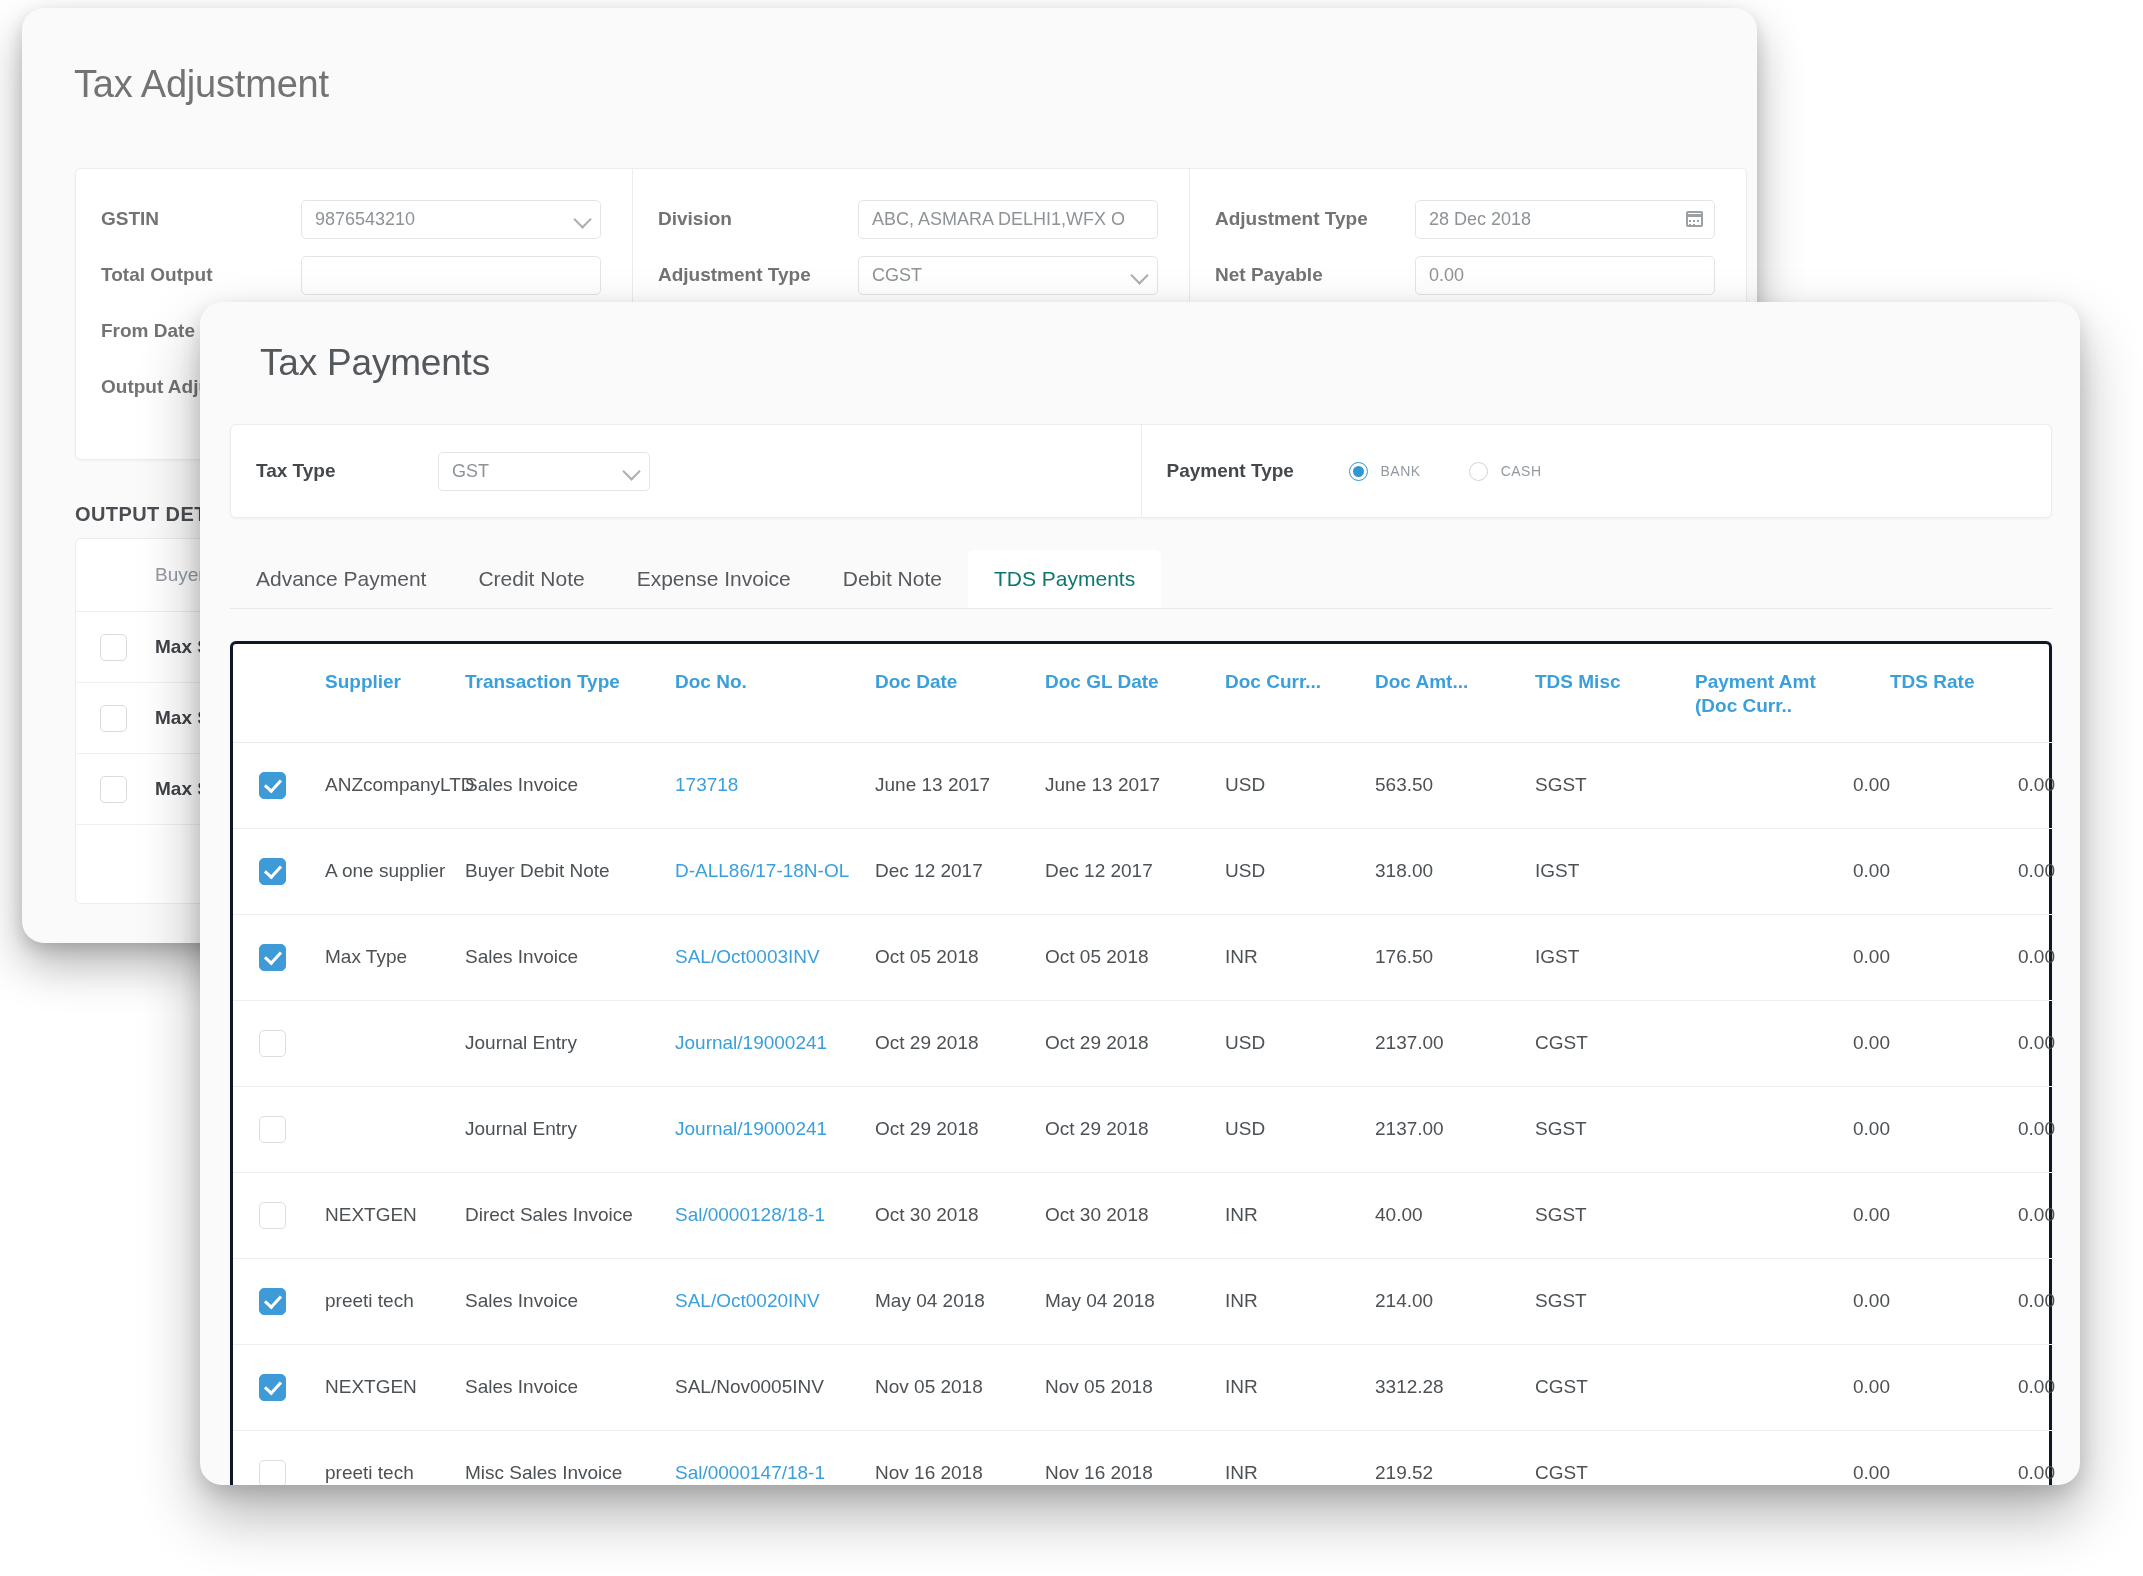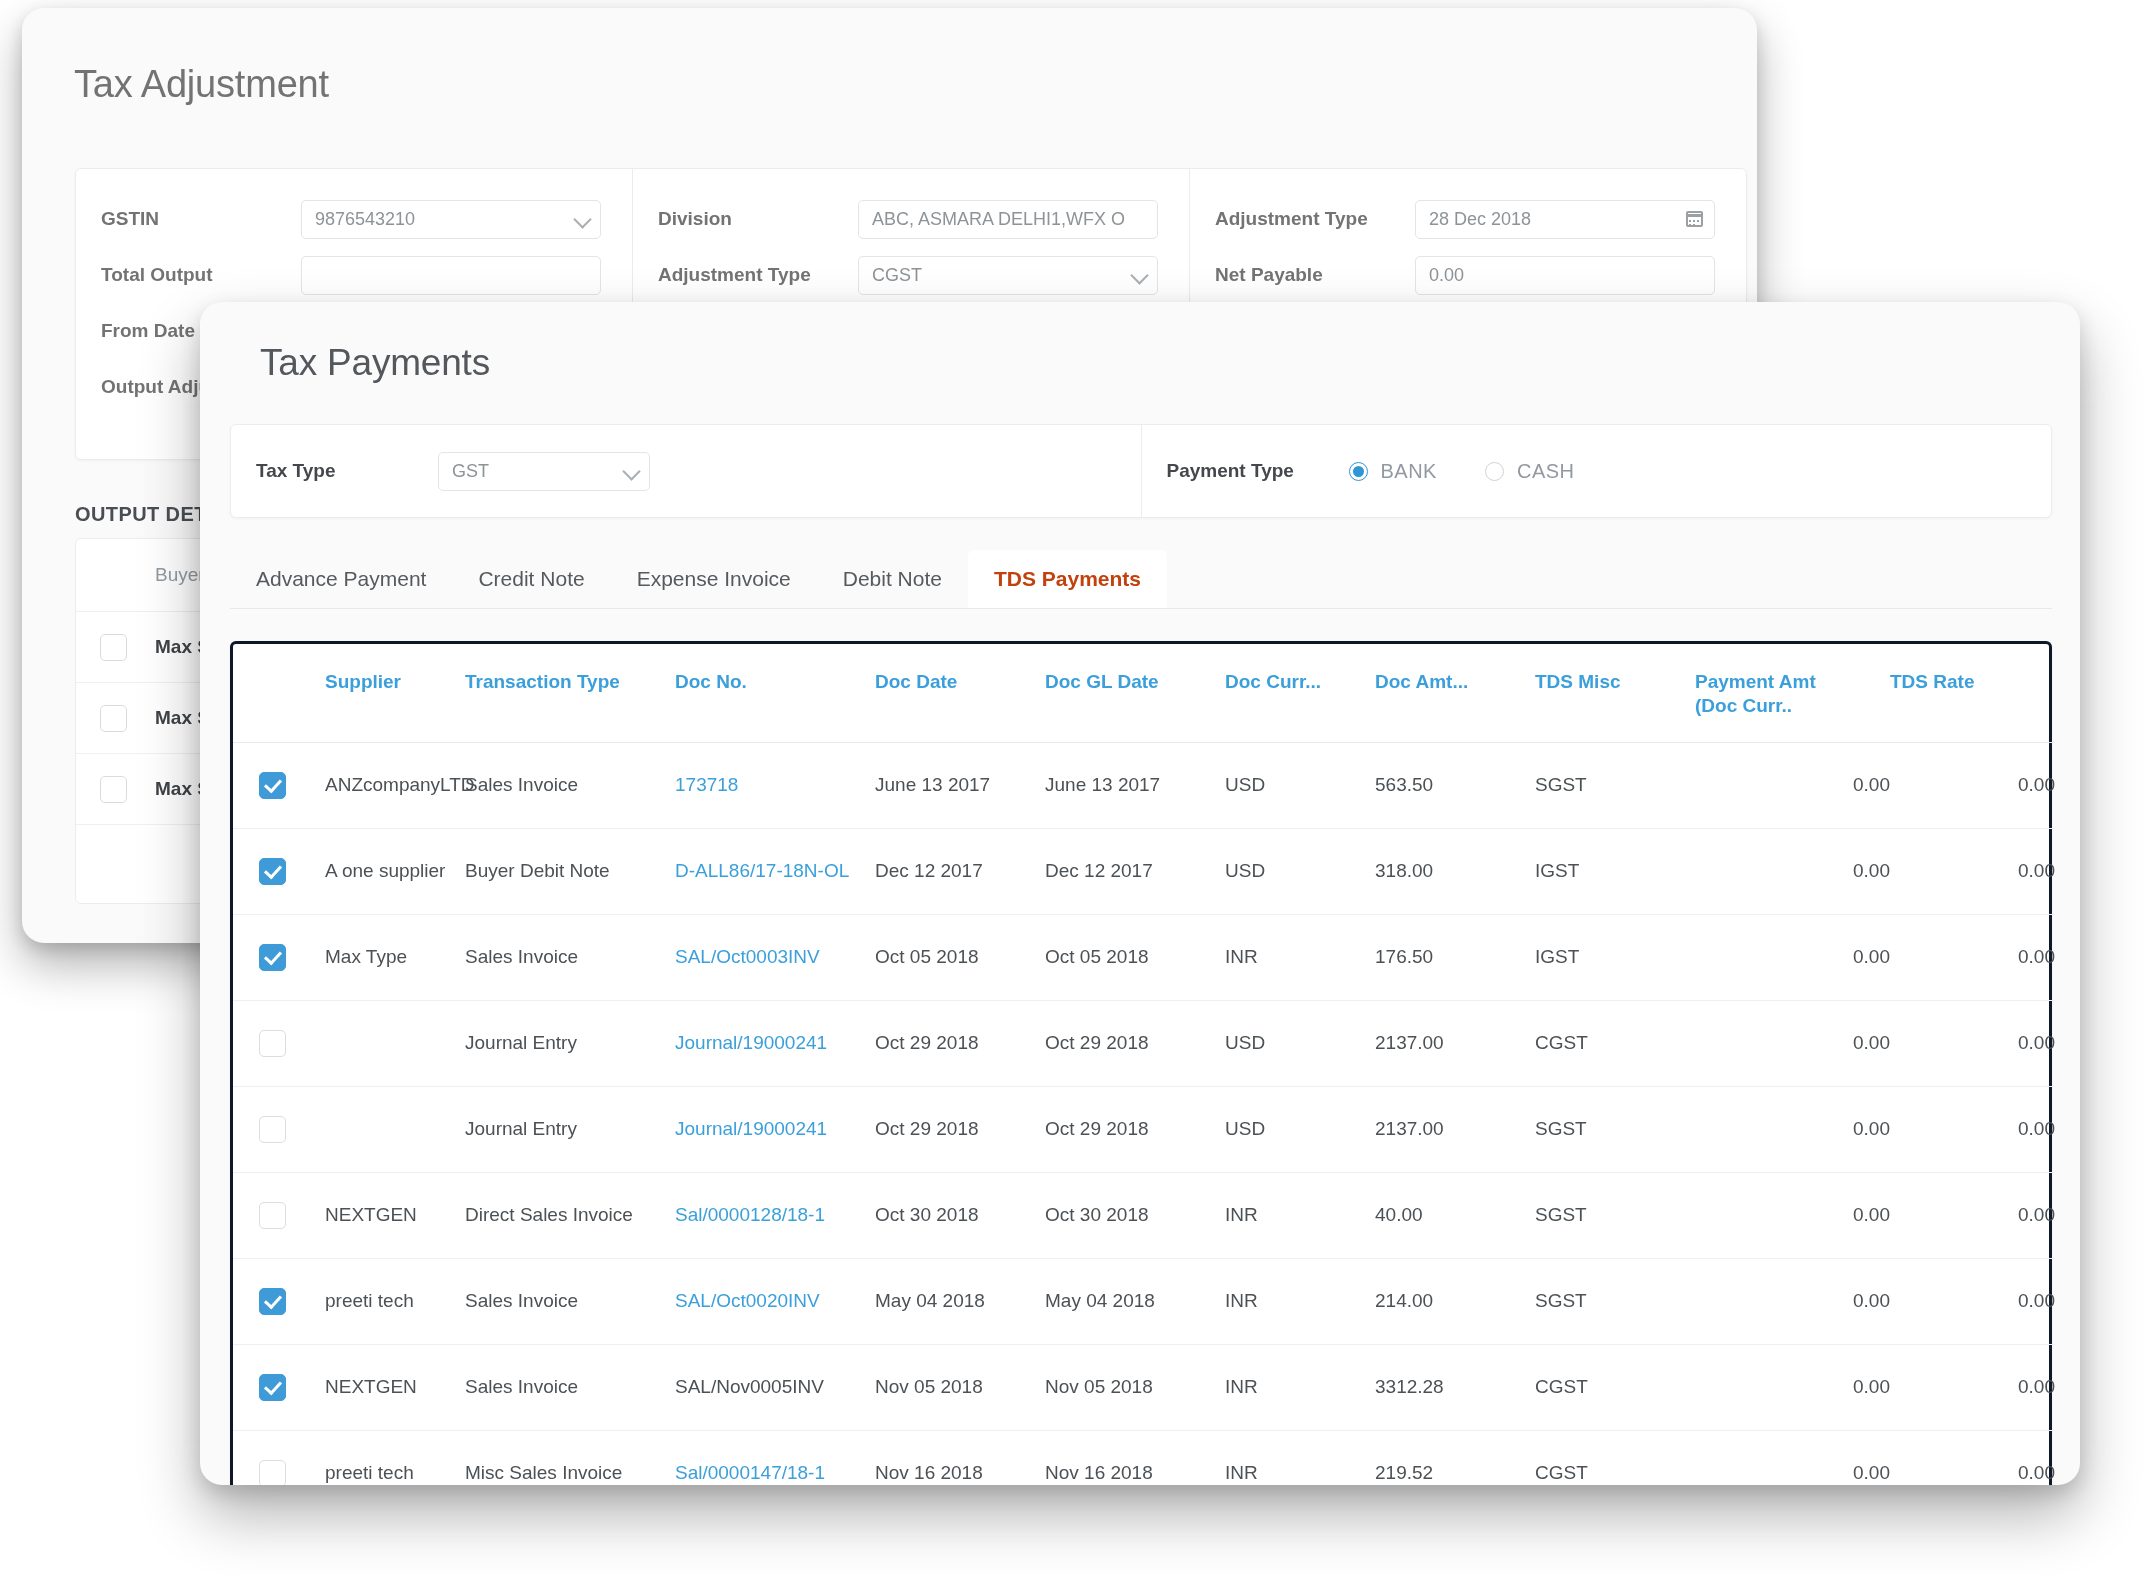--- a/index.html
+++ b/index.html
@@ -247,21 +247,21 @@
   }
   .radio.on:after {
     content: "";
     position: absolute;
     left: 3px; top: 3px;
     width: 11px; height: 11px;
     background: #2f97d6;
     border-radius: 50%;
   }
   .radio-label {
-    font-size: 20px;
+    font-size: 14px;
     color: #9299a0;
     letter-spacing: 0.5px;
     margin-right: 48px;
   }
 
   .tabs {
     margin-top: 32px;
     height: 58px;
     display: flex;
     align-items: stretch;
@@ -270,22 +270,22 @@
   .tab {
     padding: 0 26px;
     display: flex;
     align-items: center;
     font-size: 21px;
     color: #565a5e;
     white-space: nowrap;
     border-radius: 6px 6px 0 0;
   }
   .tab.active {
-    color: #c2410c;
-    font-weight: 700;
+    color: #0f766e;
+    font-weight: 400;
     background: #ffffff;
   }
 
   .table-card {
     margin-top: 32px;
     background: #ffffff;
     border: 3px solid #0f172a;
     border-radius: 6px;
     box-shadow: 0 1px 3px rgba(0,0,0,0.05);
     padding-bottom: 14px;

